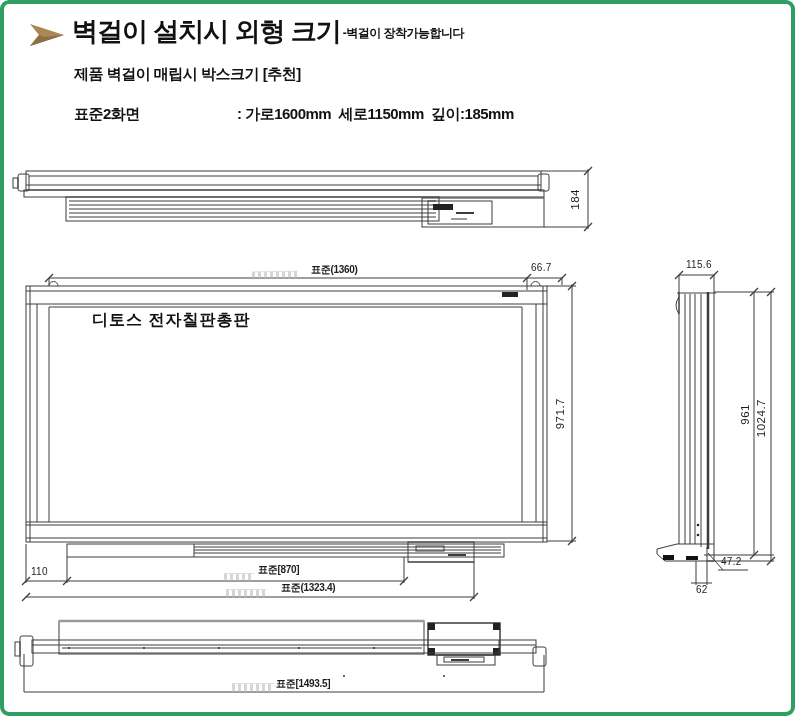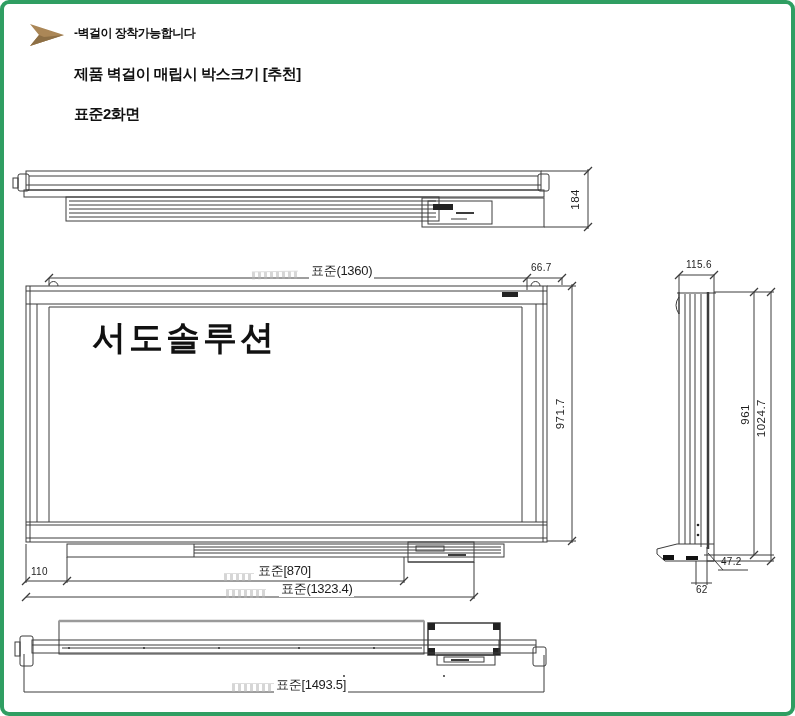--- a/index.html
+++ b/index.html
@@ -13,21 +13,21 @@
   .arrow-wrap{margin-top:6px;margin-right:8px;}
   .title-main{font-size:26px;font-weight:800;letter-spacing:-1px;line-height:1.1;}
   .title-suffix{font-size:12px;font-weight:700;margin-top:8px;margin-left:2px;letter-spacing:-0.5px;}
   .subtitle{position:absolute;left:70px;top:61px;font-size:15px;font-weight:700;letter-spacing:-0.5px;}
   .spec-row{position:absolute;left:70px;top:101px;display:flex;font-size:15px;font-weight:700;letter-spacing:-0.5px;}
   .spec-label{width:163px;}
   .spec-value{white-space:pre;}
   
   #lineart{position:absolute;left:0;top:0;}
   .dim{position:absolute;font-size:10px;color:#1d1d1d;letter-spacing:0.3px;line-height:1;}
-  .dimk{position:absolute;font-size:13px;font-weight:400;color:#1d1d1d;background:#fff;
+  .dimk{position:absolute;font-size:10px;font-weight:700;color:#1d1d1d;background:#fff;
         padding:0 2px;line-height:1.15;letter-spacing:-0.3px;}
   .vdim{position:absolute;font-size:11.5px;color:#1d1d1d;line-height:1;letter-spacing:0.5px;
         writing-mode:vertical-rl;transform:rotate(180deg);}
   .board-text{position:absolute;left:88px;top:306px;width:440px;}
   .bt1{font-size:16px;font-weight:600;letter-spacing:1px;}
   .bt2{font-size:34px;font-weight:800;letter-spacing:3px;margin-top:5px;}
   .bt3{font-size:35px;font-weight:800;letter-spacing:0.5px;margin-top:3px;}
   .erased{position:absolute;opacity:.55;filter:blur(.4px);
           background:repeating-linear-gradient(90deg,#b5b5b5 0 3px,transparent 3px 6px);
           border-top:1px solid #c2c2c2;}
@@ -37,25 +37,27 @@
 
 <div id="canvas">
 
   <div class="hdr-row">
     <span class="arrow-wrap">
       <svg width="34" height="24" viewBox="0 0 34 24">
         <polygon points="0,1 34,12 0,23 9,12" fill="#ab8757"></polygon>
         <polygon points="0,23 34,12 14,14 9,12" fill="#8d6f45"></polygon>
       </svg>
     </span>
+    <span class="title-main">벽걸이 설치시 외형 크기</span>
     <span class="title-suffix">-벽걸이 장착가능합니다</span>
   </div>
   <div class="subtitle">제품 벽걸이 매립시 박스크기 [추천]</div>
   <div class="spec-row">
     <span class="spec-label">표준2화면</span>
+    <span class="spec-value">: 가로1600mm  세로1150mm  깊이:185mm</span>
   </div>
 
   <svg id="lineart" width="795" height="716" viewBox="0 0 795 716">
 
     <g stroke="#3c3c3c" fill="none" stroke-width="1">
       <rect x="22" y="167" width="515" height="19"></rect>
       <line x1="25" y1="172" x2="534" y2="172"></line>
       <line x1="22" y1="181" x2="537" y2="181"></line>
       <rect x="14" y="170" width="11" height="17" rx="2"></rect>
       <rect x="9" y="174" width="5" height="10"></rect>
@@ -204,21 +206,21 @@
     </g>
   </svg>
 
   <span class="vdim" style="left:566px;top:185px;">184</span>
 
   <span class="dimk" style="left:305px;top:260px;">표준(1360)</span>
   <span class="dim" style="left:527px;top:259px;">66.7</span>
   <span class="vdim" style="left:551px;top:394px;">971.7</span>
 
   <div class="board-text">
-    <div class="bt2">서도솔루션</div>
+    <div class="bt1">디토스 전자칠판총판</div>
   </div>
 
   <span class="dim" style="left:27px;top:563px;">110</span>
   <span class="dimk" style="left:252px;top:560px;">표준[870]</span>
   <span class="dimk" style="left:275px;top:578px;text-align:center;">표준(1323.4)</span>
 
   <span class="dim" style="left:682px;top:256px;">115.6</span>
   <span class="vdim" style="left:736px;top:400px;">961</span>
   <span class="vdim" style="left:752px;top:395px;">1024.7</span>
   <span class="dim" style="left:692px;top:581px;">62</span>

